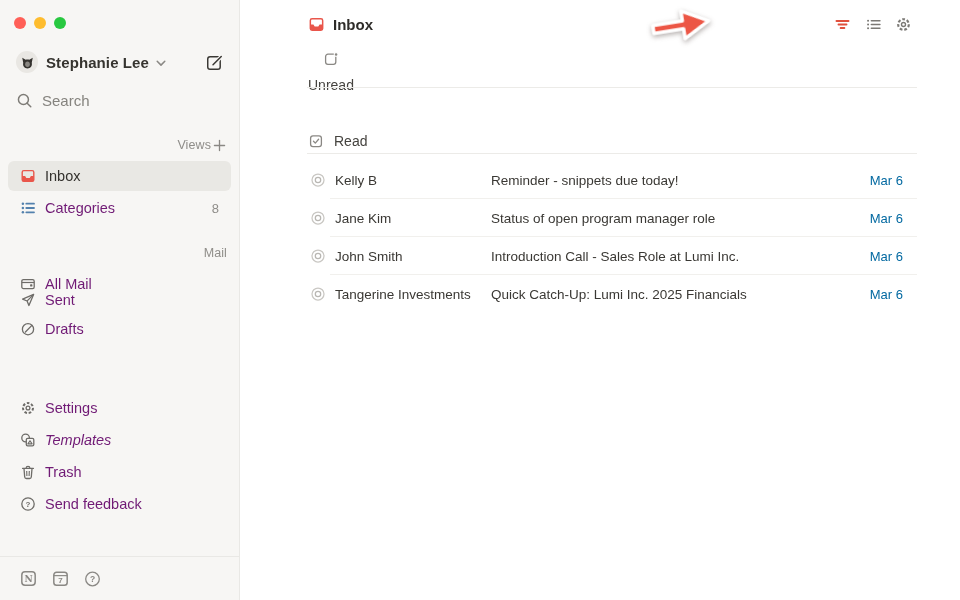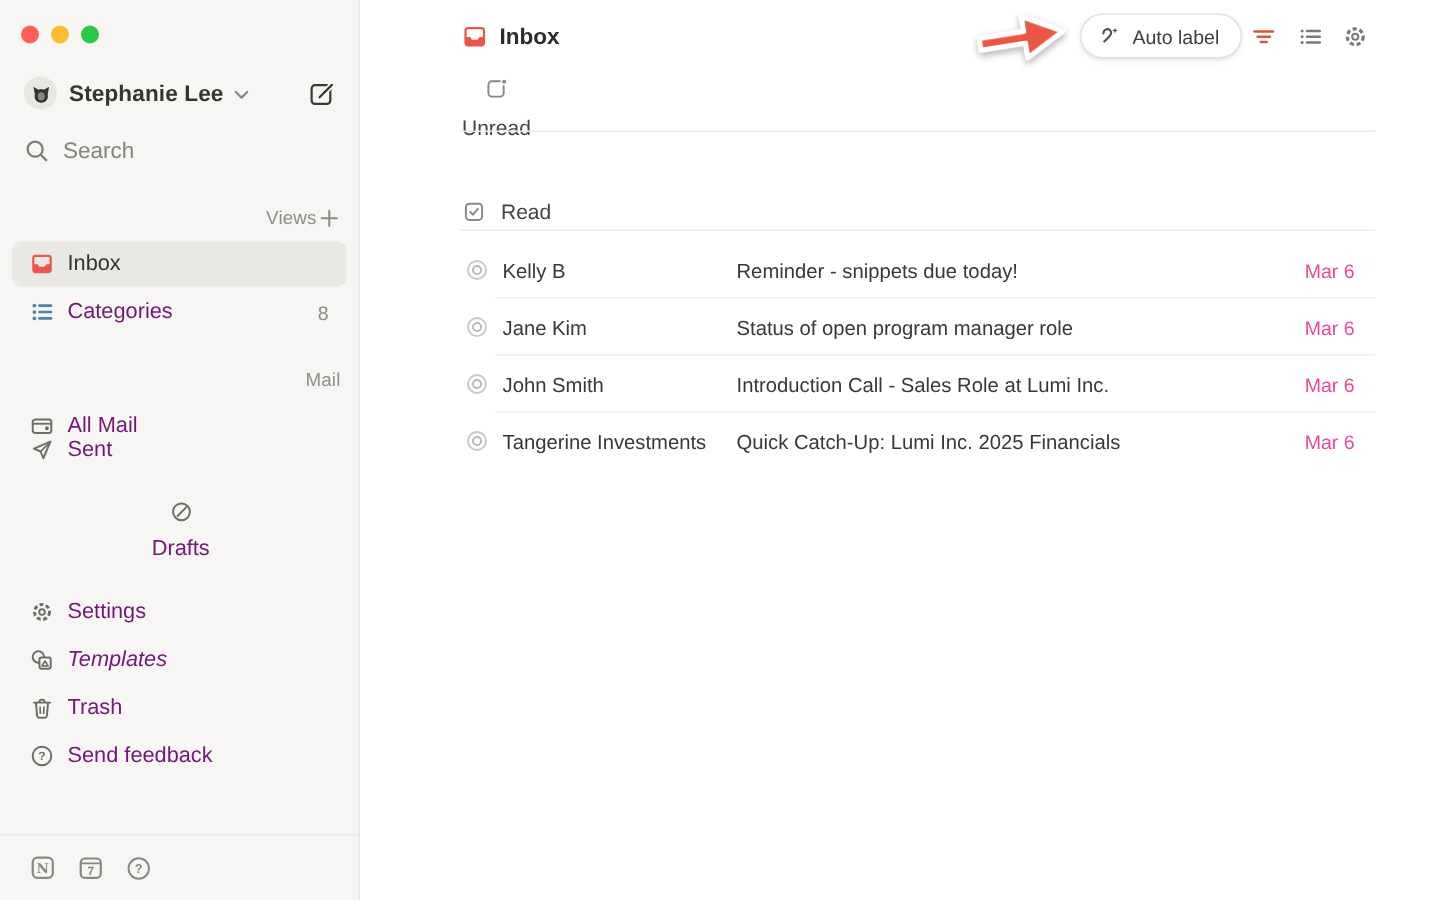--- a/index.html
+++ b/index.html
@@ -41,21 +41,21 @@
 
   .side-item { position:absolute; left:8px; right:8px; height:30px; border-radius:6px;
                display:flex; align-items:center; padding:0 10px 0 12px; gap:9px; cursor:pointer; }
   .side-item.active { background:#E9E8E4; }
   .side-item .si-label { font-size:14.5px; color:#701a75; }
   .side-item.active .si-label { font-weight:500; color:#34322E; }
   .side-item .si-icon { width:16px; height:16px; display:flex; color:#6E6C68; flex:0 0 auto; }
   .side-item .badge { margin-left:auto; font-size:13px; color:#8F8D89; padding-right:2px; }
 
   .it-inbox{top:161px;} .it-categories{top:193px;}
-  .it-allmail{top:269px;} .it-sent{top:285px;} .it-drafts{top:333px;flex-direction:column;}
+  .it-allmail{top:269px;} .it-sent{top:285px;} .it-drafts{top:314px;}
   .it-settings{top:393px;} .it-templates{top:425px;font-style:italic;} .it-trash{top:457px;} .it-feedback{top:489px;}
 
   .side-footer { position:absolute; left:0; right:0; bottom:0; height:44px;
                  border-top:1px solid #E9E8E5; display:flex; align-items:center; padding:0 20px; }
   .side-footer .fico { width:17px; height:17px; color:#8A8884; display:flex; cursor:pointer; }
   .side-footer .fico + .fico { margin-left:15px; }
   .side-footer .help { margin-left:auto; }
 
   
   .main { position:absolute; left:241px; top:0; right:0; height:600px; background:#fff; }
@@ -92,21 +92,21 @@
   .email-list { position:absolute; left:66px; right:43px; top:161px; }
   .email-row { position:relative; height:38px; display:flex; align-items:center;
                padding-left:3px; cursor:pointer; }
   .email-row:not(:last-child)::after { content:""; position:absolute; left:23px; right:0;
                bottom:0; height:1px; background:#F1F0ED; }
   .email-row .st-icon { width:16px; height:16px; display:flex; margin-right:9px; flex:0 0 auto; }
   .email-row .sender { width:156px; font-size:13.5px; color:#3A3834; white-space:nowrap;
                overflow:hidden; text-overflow:ellipsis; flex:0 0 auto; }
   .email-row .subject { flex:1; font-size:13.5px; color:#3A3834; white-space:nowrap;
                overflow:hidden; text-overflow:ellipsis; }
-  .email-row .date { flex:0 0 auto; font-size:13px; color:#ec4899; padding-right:14px; }
+  .email-row .date { flex:0 0 auto; font-size:13px; color:#0369a1; padding-right:14px; }
 
   svg { display:block; }
 </style>
 </head>
 <body>
 
 <div class="app">
 
   <aside class="sidebar">
 
@@ -300,29 +300,20 @@
       </span>
       <span class="page-title">Inbox</span>
     </div>
 
     <svg class="coach-arrow" viewBox="0 0 72 46">
       <g transform="rotate(-9 36 23)" style="filter:drop-shadow(0 2px 2.5px rgba(70,55,50,.4))">
         <polygon points="7,19 37,19 37,9 63,23 37,37 37,27 7,27" fill="var(--arrow-red,#EC5645)" stroke="#fff" stroke-width="3.5" stroke-linejoin="round"></polygon>
       </g>
     </svg>
 
-    <button class="auto-label-btn">
-      <span class="al-icon">
-        <svg width="16" height="16" viewBox="0 0 16 16">
-          <path d="M3.6 6.3 C3.6 3.9 6.2 2.7 7.9 4 C9.4 5.2 9 7 7.4 8.5 L4.2 11.6" fill="none" stroke="currentColor" stroke-width="1.4" stroke-linecap="round"></path>
-          <path d="M11.3 2.4 l.5 1.5 1.5.5 -1.5.5 -.5 1.5 -.5 -1.5 -1.5 -.5 1.5 -.5 z" fill="currentColor"></path>
-        </svg>
-      </span>
-      <span class="al-label">Auto label</span>
-    </button>
 
     <button class="hdr-icon ic-filter">
       <span>
         <svg width="17" height="17" viewBox="0 0 16 16">
           <line x1="2.3" y1="4.7" x2="13.7" y2="4.7" stroke="currentColor" stroke-width="1.7" stroke-linecap="round"></line>
           <line x1="4.2" y1="8" x2="11.8" y2="8" stroke="currentColor" stroke-width="1.7" stroke-linecap="round"></line>
           <line x1="6.2" y1="11.3" x2="9.8" y2="11.3" stroke="currentColor" stroke-width="1.7" stroke-linecap="round"></line>
         </svg>
       </span>
     </button>

